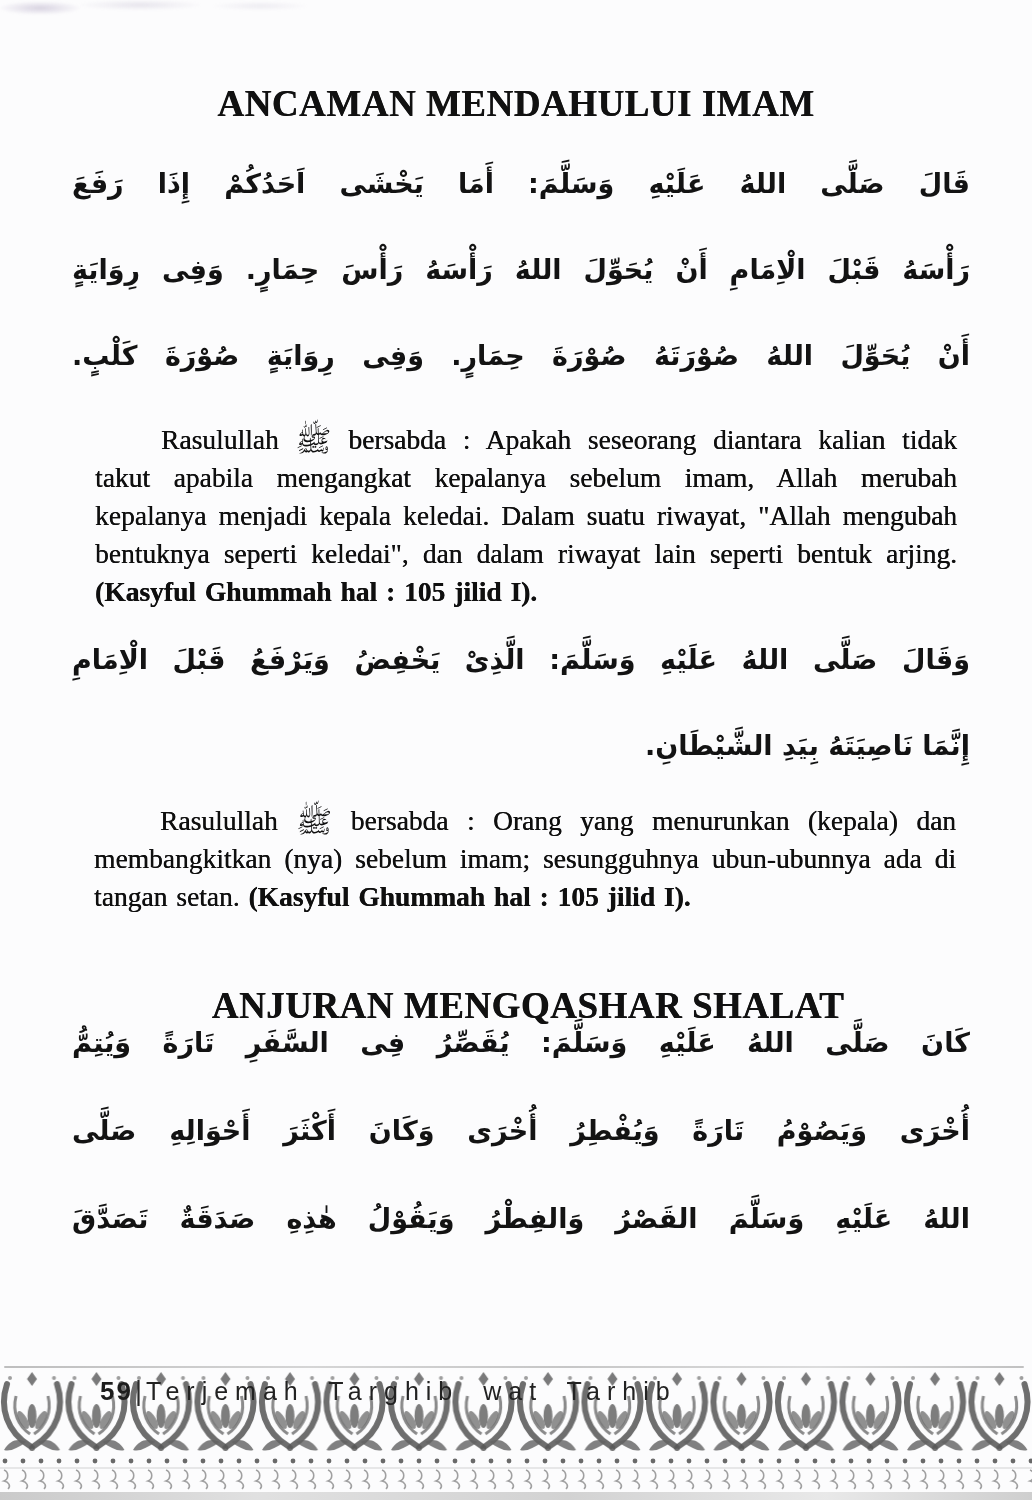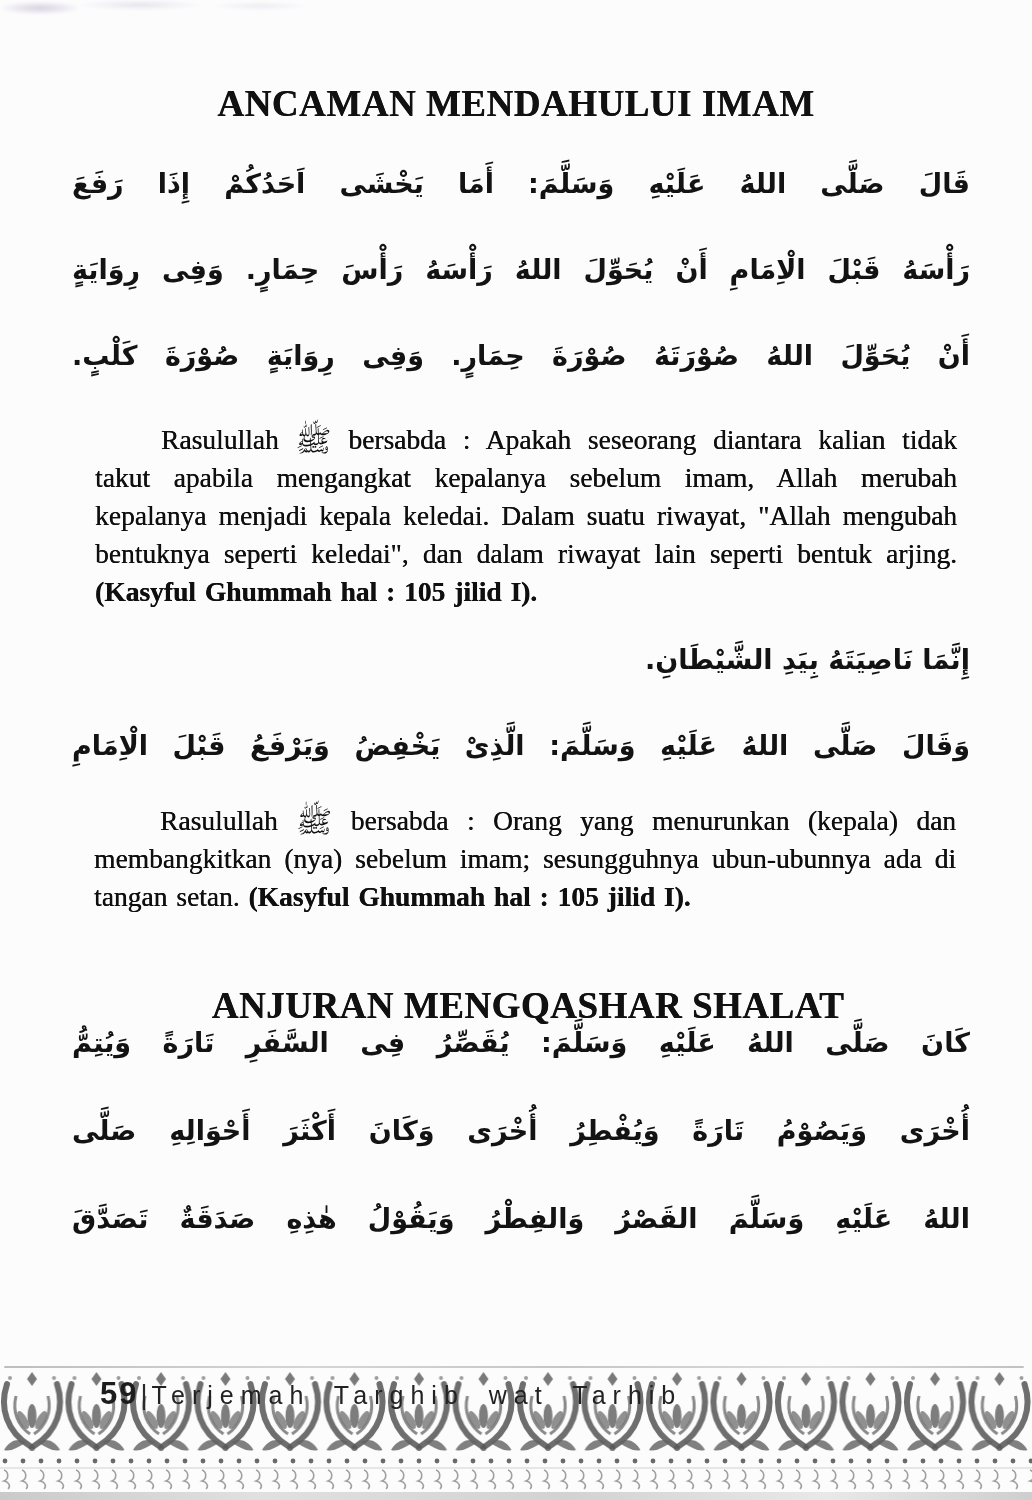--- a/index.html
+++ b/index.html
@@ -70,21 +70,21 @@
     opacity:.55;border-radius:2px;
   }
   .ornament-band{position:absolute;left:0;top:18px;width:1032px;height:86px;}
   .dots-band{position:absolute;left:0;top:104px;width:1032px;height:34px;}
   .footer-text{
     position:absolute;left:100px;top:24px;white-space:nowrap;
     font-family:"Liberation Sans", sans-serif;
     color:#1d1d1d;
   }
   .footer-page-number{
-    font-weight:bold;font-size:31px;letter-spacing:2px;
+    font-weight:bold;font-size:26px;letter-spacing:2px;
   }
   .footer-separator{
     font-size:27px;font-weight:400;margin:0 4px 0 2px;color:#2a2a2a;
   }
   .footer-book-title{
     font-size:25px;font-weight:400;
     letter-spacing:7px;word-spacing:10px;color:#222;
   }
   .bottom-strip{
     position:absolute;left:0;top:140px;width:1032px;height:8px;
@@ -106,22 +106,22 @@
 </div>
 
 <p class="para" style="top:412px;margin:9px;">
   <span>Rasulullah</span>
   <span class="saw-symbol">ﷺ</span>
   <span>bersabda : Apakah seseorang diantara kalian tidak takut apabila mengangkat kepalanya sebelum imam, Allah merubah kepalanya menjadi kepala keledai. Dalam suatu riwayat, "Allah mengubah bentuknya seperti keledai", dan dalam riwayat lain seperti bentuk arjing.</span>
   <span class="citation">(Kasyful Ghummah hal : 105 jilid I).</span>
 </p>
 
 <div class="arabic-block" style="top:618px;">
+  <div class="ar-line">وَقَالَ صَلَّى اللهُ عَلَيْهِ وَسَلَّمَ: الَّذِىْ يَخْفِضُ وَيَرْفَعُ قَبْلَ الْاِمَامِ</div>
   <div class="ar-line ar-endline">إِنَّمَا نَاصِيَتَهُ بِيَدِ الشَّيْطَانِ.</div>
-  <div class="ar-line">وَقَالَ صَلَّى اللهُ عَلَيْهِ وَسَلَّمَ: الَّذِىْ يَخْفِضُ وَيَرْفَعُ قَبْلَ الْاِمَامِ</div>
 </div>
 
 <p class="para" style="top:794px;margin:8px;">
   <span>Rasulullah</span>
   <span class="saw-symbol">ﷺ</span>
   <span>bersabda : Orang yang menurunkan (kepala) dan membangkitkan (nya) sebelum imam; sesungguhnya ubun-ubunnya ada di tangan setan.</span>
   <span class="citation">(Kasyful Ghummah hal : 105 jilid I).</span>
 </p>
 
 <h1 class="page-title" style="top:972px;margin:12px;">ANJURAN MENGQASHAR SHALAT</h1>

